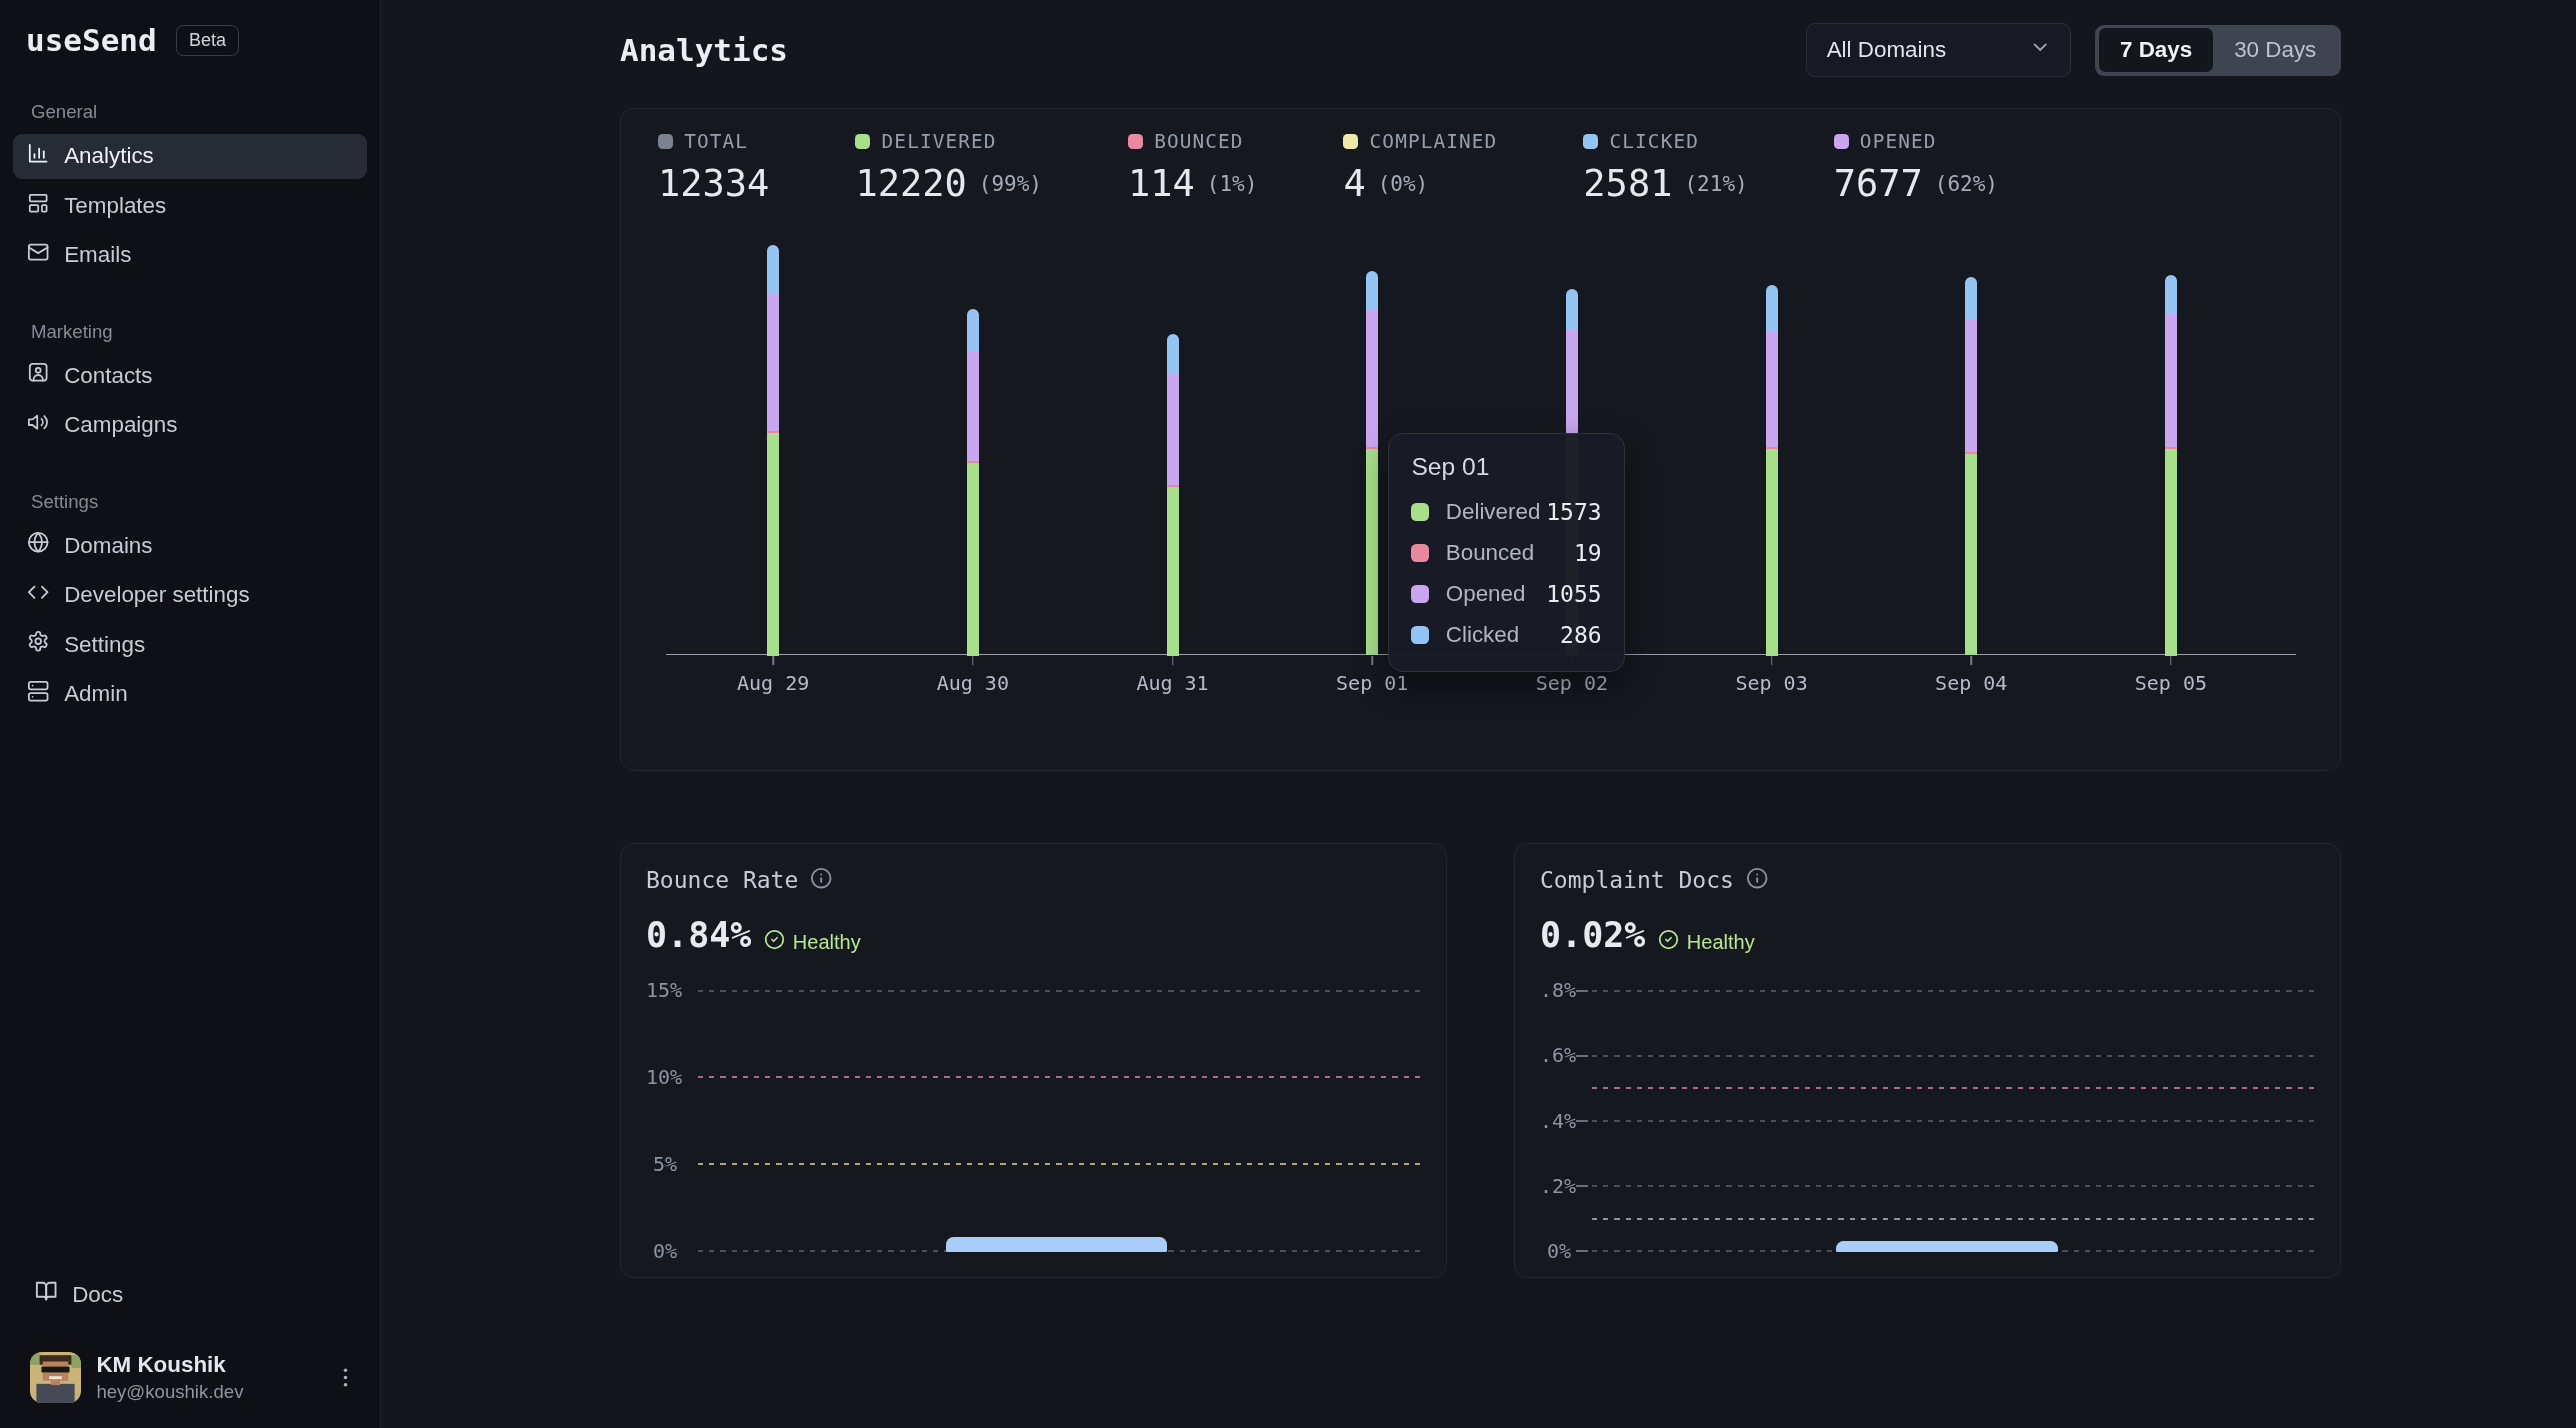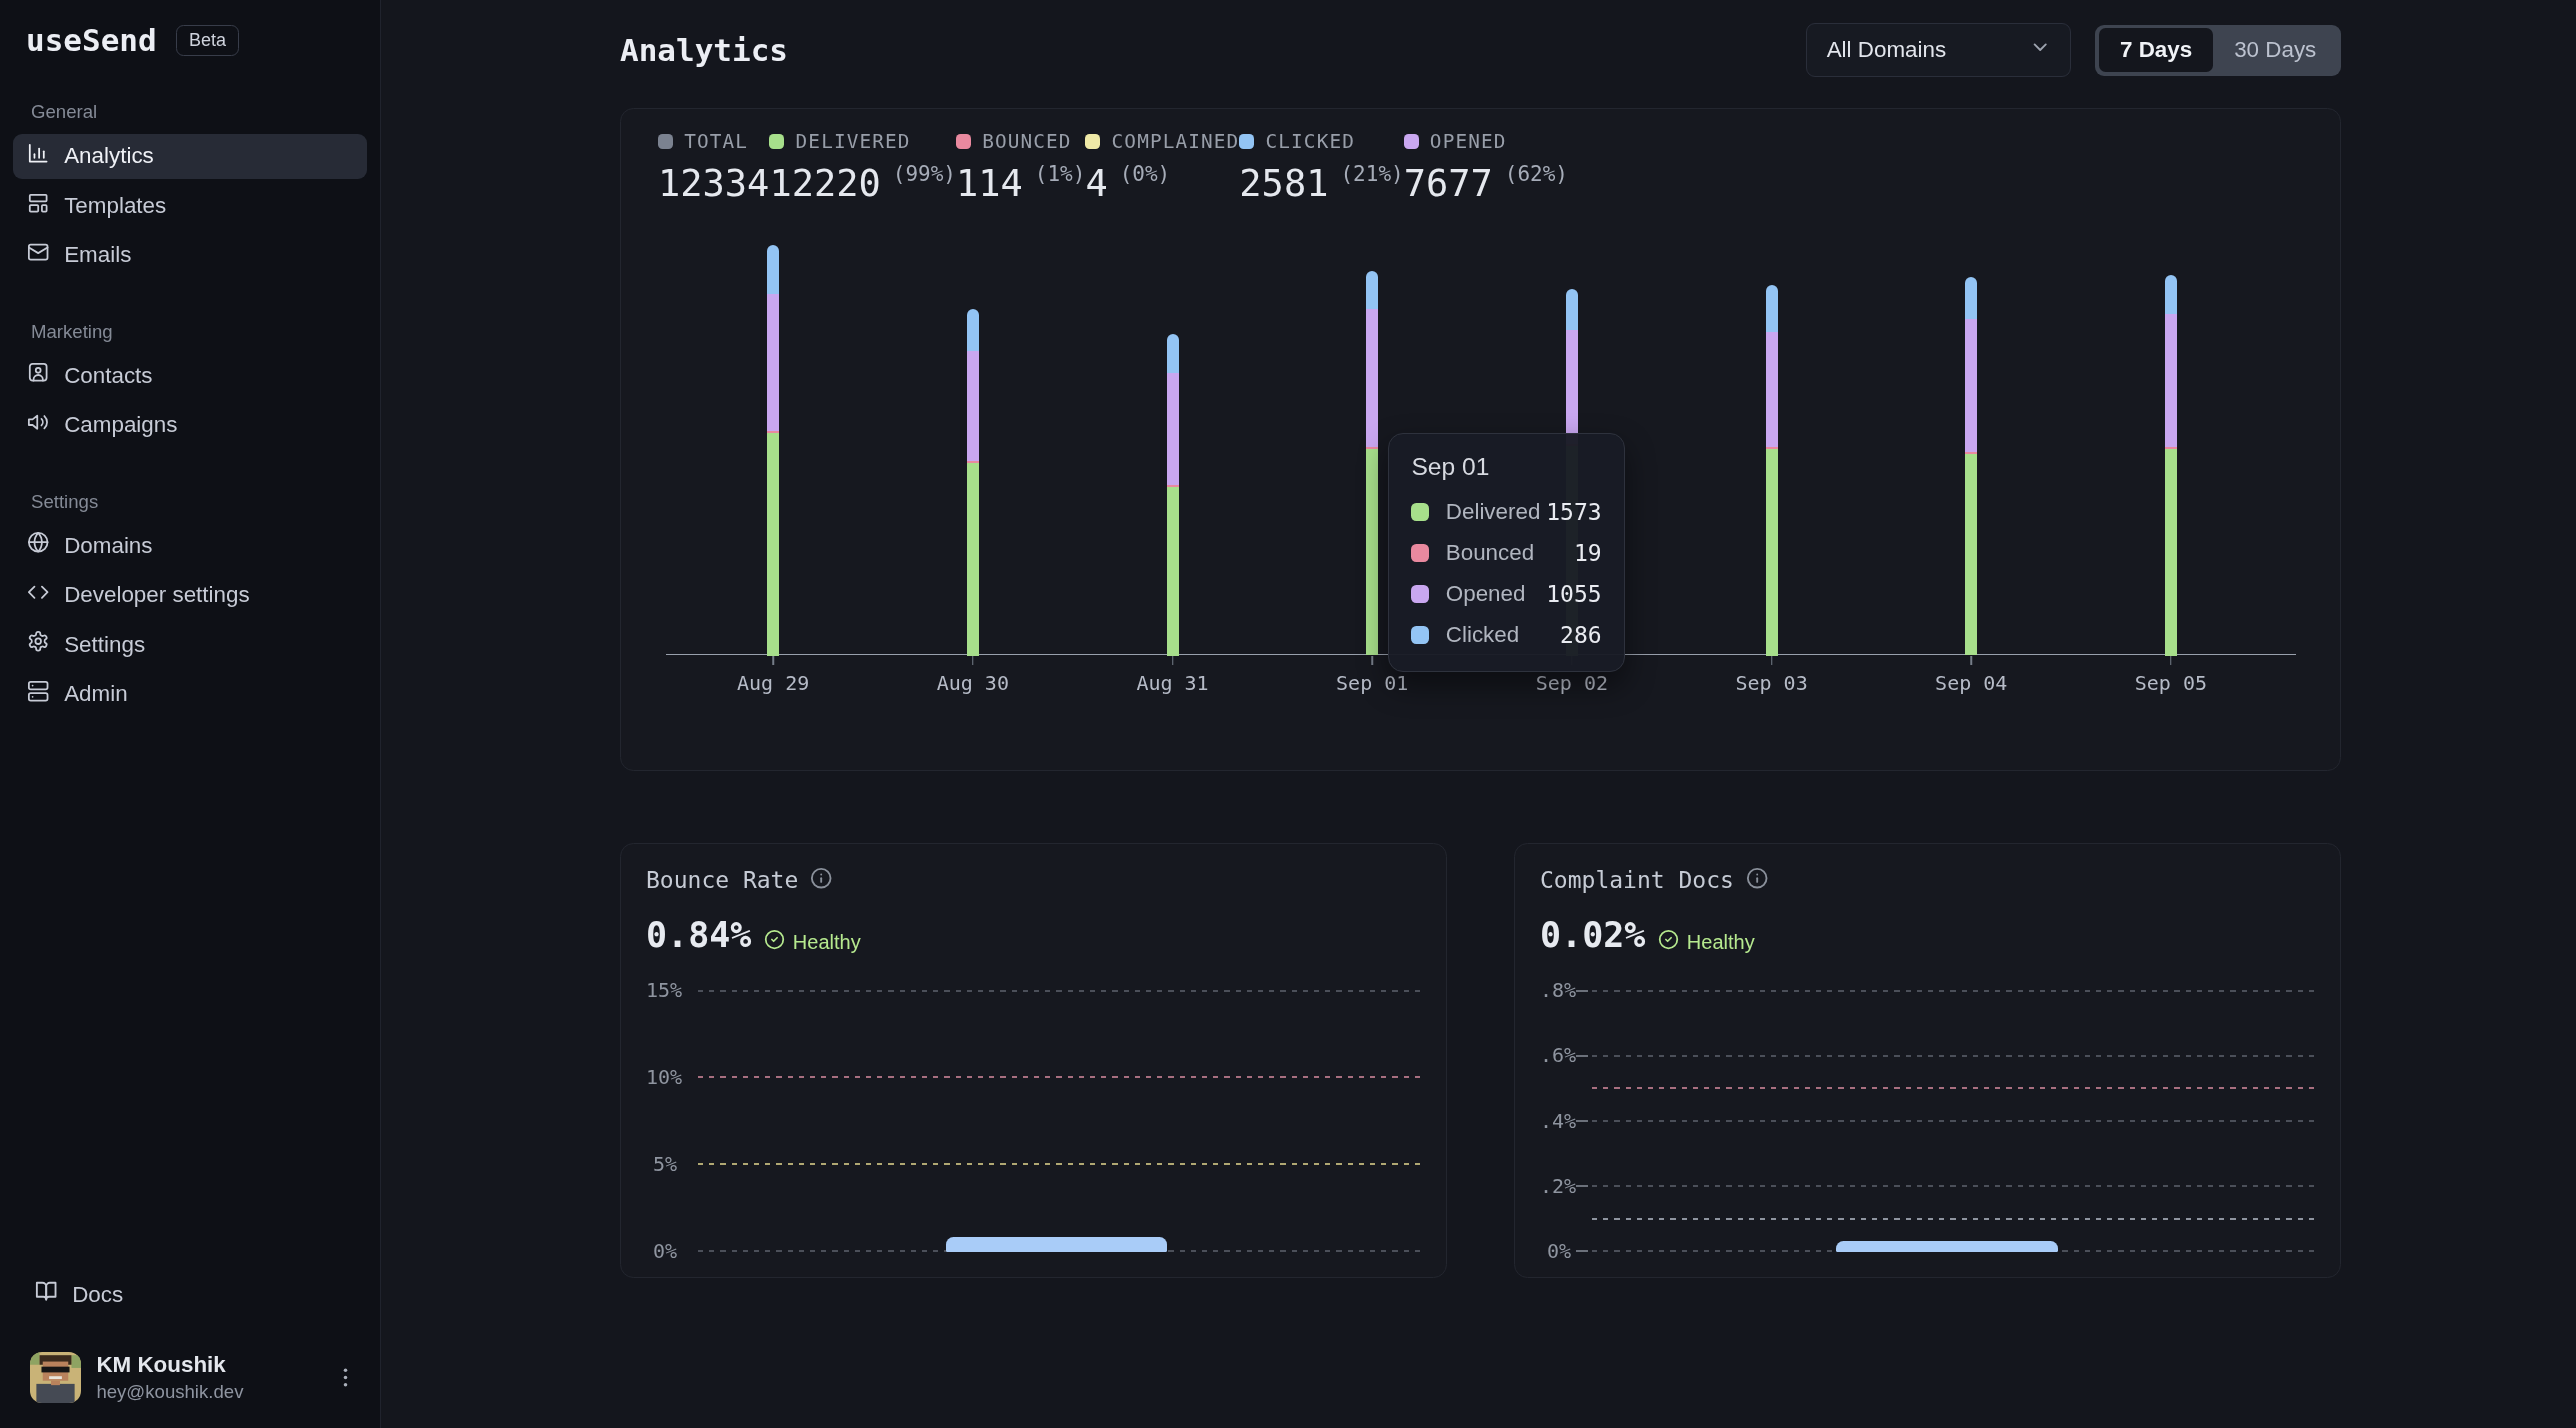--- a/index.html
+++ b/index.html
@@ -56,25 +56,25 @@
     border:none; background:transparent; color:#bcc2cf;
     font-size:22.4px; font-family:"Liberation Sans", sans-serif;
     padding:9px 21px; border-radius:6.7px; cursor:pointer;
   }
   .toggle .seg.active { background:#14161d; color:#f1f3f7;font-weight:bold; }
 
   .card { background:#16181f; border:0.7px solid #23262f; border-radius:13.4px; }
   .volume-card { margin-top:30px; height:663px; padding:21px 37px 30px 37px; }
 
   
-  .stats-row { display:flex; }
+  .stats-row { display:flex; gap:86px; }
   .stat-label-row { display:flex; align-items:center; gap:11.2px; }
   .stat-dot { width:15px; height:15px; border-radius:4.5px; }
   .stat-label { font-family:"DejaVu Sans Mono", monospace; font-size:19.4px; color:#989ea9; letter-spacing:1.1px; }
-  .stat-value-row { margin-top:9px; display:flex; align-items:flex-start; gap:12px; }
+  .stat-value-row { margin-top:9px; display:flex; align-items:center; gap:12px; }
   .stat-value { font-family:"DejaVu Sans Mono", monospace; font-size:37px; color:#e5e8ee; }
   .stat-pct { font-family:"DejaVu Sans Mono", monospace; font-size:21px; color:#a6acb8; }
 
   
   .chart-region { position:relative; margin-top:22.4px; height:492px; }
   .axis-line { position:absolute; left:7.5px; right:7.5px; top:426px; height:1.5px; background:#99a0ac; }
   .vbar { position:absolute; width:12px; transform:translateX(-50%); display:flex; flex-direction:column; z-index:1; }
   .vbar .seg-top { border-radius:6px 6px 0 0; }
   .vtick { position:absolute; top:428px; width:1.5px; height:9px; background:#767d89; transform:translateX(-50%); }
   .vdate { position:absolute; top:443px; transform:translateX(-50%); font-family:"DejaVu Sans Mono", monospace; font-size:20px; color:#b6bbc7; white-space:nowrap; }

